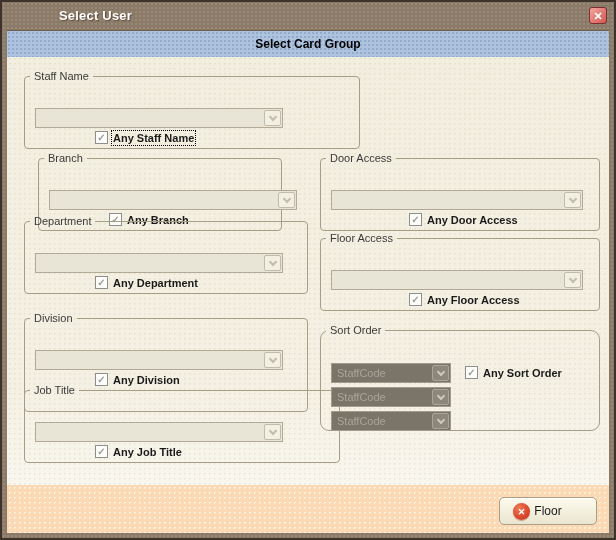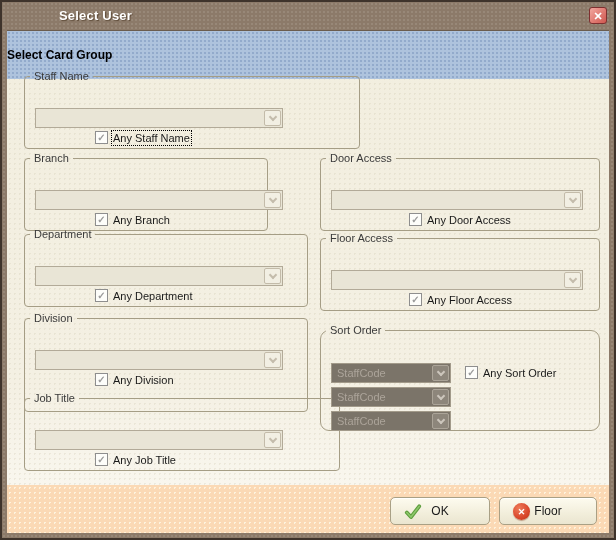--- a/index.html
+++ b/index.html
@@ -39,25 +39,25 @@
     border-top:1px solid #6B5D4F;
   }
   .content::before {
     content:""; position:absolute; inset:0; pointer-events:none;
     background-image: radial-gradient(rgba(195,185,155,0.22) 1px, transparent 1px);
     background-size:5px 5px;
   }
 
   
   .banner {
-    position:absolute; left:0; right:0; top:0; height:48px;
+    position:absolute; left:0; right:0; top:0; height:26px;
     background-color:#AEC3DD;
     background-image: radial-gradient(rgba(85,115,165,0.30) 1px, transparent 1px);
     background-size:4px 4px;
-    display:flex; align-items:center; justify-content:flex-start;
+    display:flex; align-items:center; justify-content:center;
   }
   .banner .banner-title { font-size:12px; font-weight:bold; color:#000; }
 
   
   fieldset.group {
     position:absolute; border:1px solid #A59D85; border-radius:4px;
   }
   fieldset.group legend {
     margin-left:5px; padding:0 4px; font-size:11px; color:#3a3a3a;
   }
@@ -88,21 +88,21 @@
 
   
   .check-row { position:absolute; display:flex; align-items:center; }
   .checkbox {
     width:13px; height:13px; flex:0 0 13px;
     background:#FDFDFA; border:1px solid #8E8E8E;
     display:flex; align-items:center; justify-content:center;
     font-size:10px; font-weight:bold; color:#9B9B9B; line-height:1;
     cursor:pointer;
   }
-  .check-label { margin-left:5px; font-size:11px; color:#1a1a1a; white-space:nowrap; }
+  .check-label { margin-left:5px; font-size:11px; color:#1a1a1a; white-space:nowrap;font-weight:bold; }
   .check-label.focused { outline:1px dotted #000; outline-offset:1px; }
 
   
   .footer-strip {
     position:absolute; left:0; right:0; bottom:0; height:48px;
     background-color:#FBD9B5;
     background-image: radial-gradient(rgba(255,250,232,0.8) 1px, transparent 1px);
     background-size:5px 5px;
   }
   .dlg-button {
@@ -145,35 +145,35 @@
         <span class="combo-btn">
             <span class="chev"></span>
           </span>
       </div>
       <div class="check-row" style="left:70px; top:49px;">
         <span class="checkbox">✓</span>
         <span class="check-label focused">Any Staff Name</span>
       </div>
     </fieldset>
 
-    <fieldset class="group" style="left:17px; top:121px; width:244px; height:79px;">
+    <fieldset class="group" style="left:31px; top:121px; width:244px; height:79px;">
       <legend>Branch</legend>
       <div class="combo" style="left:10px; top:26px; width:248px;">
         <span class="combo-value"></span>
         <span class="combo-btn">
             <span class="chev"></span>
           </span>
       </div>
       <div class="check-row" style="left:70px; top:49px;">
         <span class="checkbox">✓</span>
         <span class="check-label">Any Branch</span>
       </div>
     </fieldset>
 
-    <fieldset class="group" style="left:17px; top:197px; width:284px; height:79px;">
+    <fieldset class="group" style="left:17px; top:184px; width:284px; height:79px;">
       <legend>Department</legend>
       <div class="combo" style="left:10px; top:26px; width:248px;">
         <span class="combo-value"></span>
         <span class="combo-btn">
             <span class="chev"></span>
           </span>
       </div>
       <div class="check-row" style="left:70px; top:49px;">
         <span class="checkbox">✓</span>
         <span class="check-label">Any Department</span>
@@ -187,21 +187,21 @@
         <span class="combo-btn">
             <span class="chev"></span>
           </span>
       </div>
       <div class="check-row" style="left:70px; top:49px;">
         <span class="checkbox">✓</span>
         <span class="check-label">Any Division</span>
       </div>
     </fieldset>
 
-    <fieldset class="group" style="left:17px; top:361px; width:316px; height:79px;">
+    <fieldset class="group" style="left:17px; top:353px; width:316px; height:79px;">
       <legend>Job Title</legend>
       <div class="combo" style="left:10px; top:26px; width:248px;">
         <span class="combo-value"></span>
         <span class="combo-btn">
             <span class="chev"></span>
           </span>
       </div>
       <div class="check-row" style="left:70px; top:49px;">
         <span class="checkbox">✓</span>
         <span class="check-label">Any Job Title</span>
@@ -256,29 +256,20 @@
             <span class="chev"></span>
           </span>
       </div>
       <div class="check-row" style="left:144px; top:30px;">
         <span class="checkbox">✓</span>
         <span class="check-label">Any Sort Order</span>
       </div>
     </fieldset>
 
     <div class="footer-strip">
-      <div class="dlg-button" style="left:383px; width:100px;">
-        <span class="btn-icon">
-          <svg width="18" height="18" viewBox="0 0 16 16">
-            <path d="M2.5 8.5 L6.2 12.5 L13.5 3" stroke="#5E9E3E" stroke-width="3.4" fill="none" stroke-linecap="round" stroke-linejoin="round"></path>
-            <path d="M2.5 8.5 L6.2 12.5 L13.5 3" stroke="#8FC86C" stroke-width="1.4" fill="none" stroke-linecap="round" stroke-linejoin="round"></path>
-          </svg>
-        </span>
-        <span>OK</span>
-      </div>
       <div class="dlg-button" style="left:492px; width:98px;">
         <span class="btn-icon">
           <span class="cancel-circle">✕</span>
         </span>
         <span>Floor</span>
       </div>
     </div>
 
   </div>
 </div>

